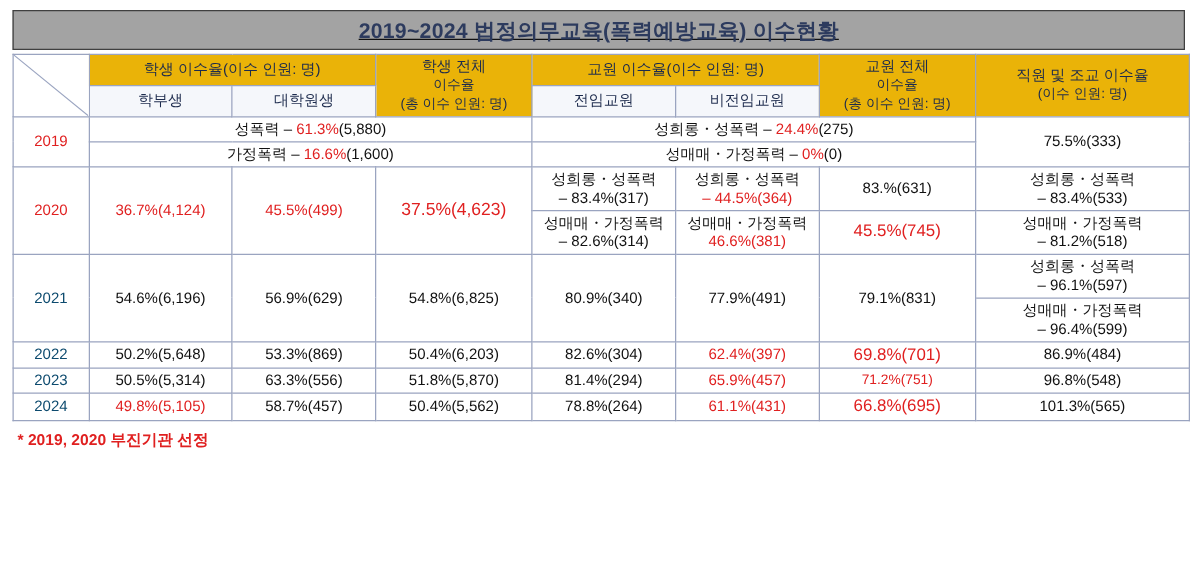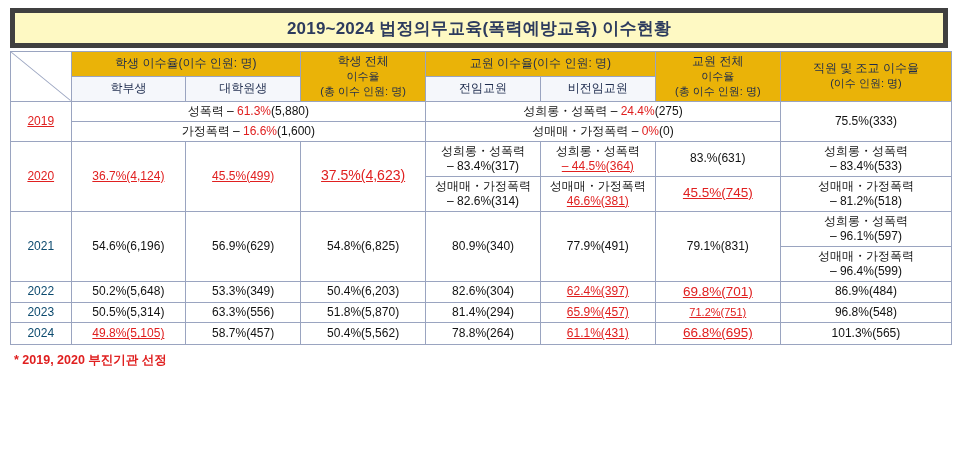--- a/index.html
+++ b/index.html
@@ -8,24 +8,25 @@
     background:#ffffff;
     font-family:"Liberation Sans", sans-serif;
     color:#111;
     overflow:hidden;
   }
   .page{position:relative;width:958px;height:450px;box-sizing:border-box;padding:6px 8px 0 8px;}
 
   
   .title-bar{
     height:30px;
-    border:5px solid #404040;
-    background:#fef9c3;
+    border:1px solid #404040;
+    background:#a3a3a3;
     display:flex;align-items:center;justify-content:center;
     margin:2px 2px 0 2px;
+    text-decoration:underline;
   }
   .title-bar .title-text{
     font-size:17px;font-weight:bold;color:#2d3b5e;letter-spacing:0.2px;
   }
 
   
   table.grid{
     border-collapse:collapse;
     width:942px;
     margin:3px 2px 0 2px;
@@ -62,21 +63,21 @@
 
   
   td.year{
     font-size:13px;
     font-weight:bold;
     width:58px;
   }
   td.year.red{color:#e02020;}
   td.year.plain{color:#0c4a6e;font-weight:normal;}
 
-  .red{color:#e02020;text-decoration:underline;}
+  .red{color:#e02020;}
   .bold{font-weight:bold;}
   .tiny{font-size:10px;}
   .b-red{color:#e02020;font-weight:normal;}
 
   .cell-2line div{white-space:nowrap;}
 
   
   .footnote{
     margin:7px 4px 0 6px;
     display:flex;align-items:baseline;gap:10px;
@@ -211,21 +212,21 @@
     <tr>
       <td class="cell-2line">
         <div>성매매・가정폭력</div>
         <div>– 96.4%(599)</div>
       </td>
     </tr>
 
     <tr>
       <td class="year plain">2022</td>
       <td>50.2%(5,648)</td>
-      <td>53.3%(349)</td>
+      <td>53.3%(869)</td>
       <td>50.4%(6,203)</td>
       <td>82.6%(304)</td>
       <td class="red">62.4%(397)</td>
       <td class="red bold" style="font-size:13.5px">69.8%(701)</td>
       <td>86.9%(484)</td>
     </tr>
 
     <tr>
       <td class="year plain">2023</td>
       <td>50.5%(5,314)</td>

